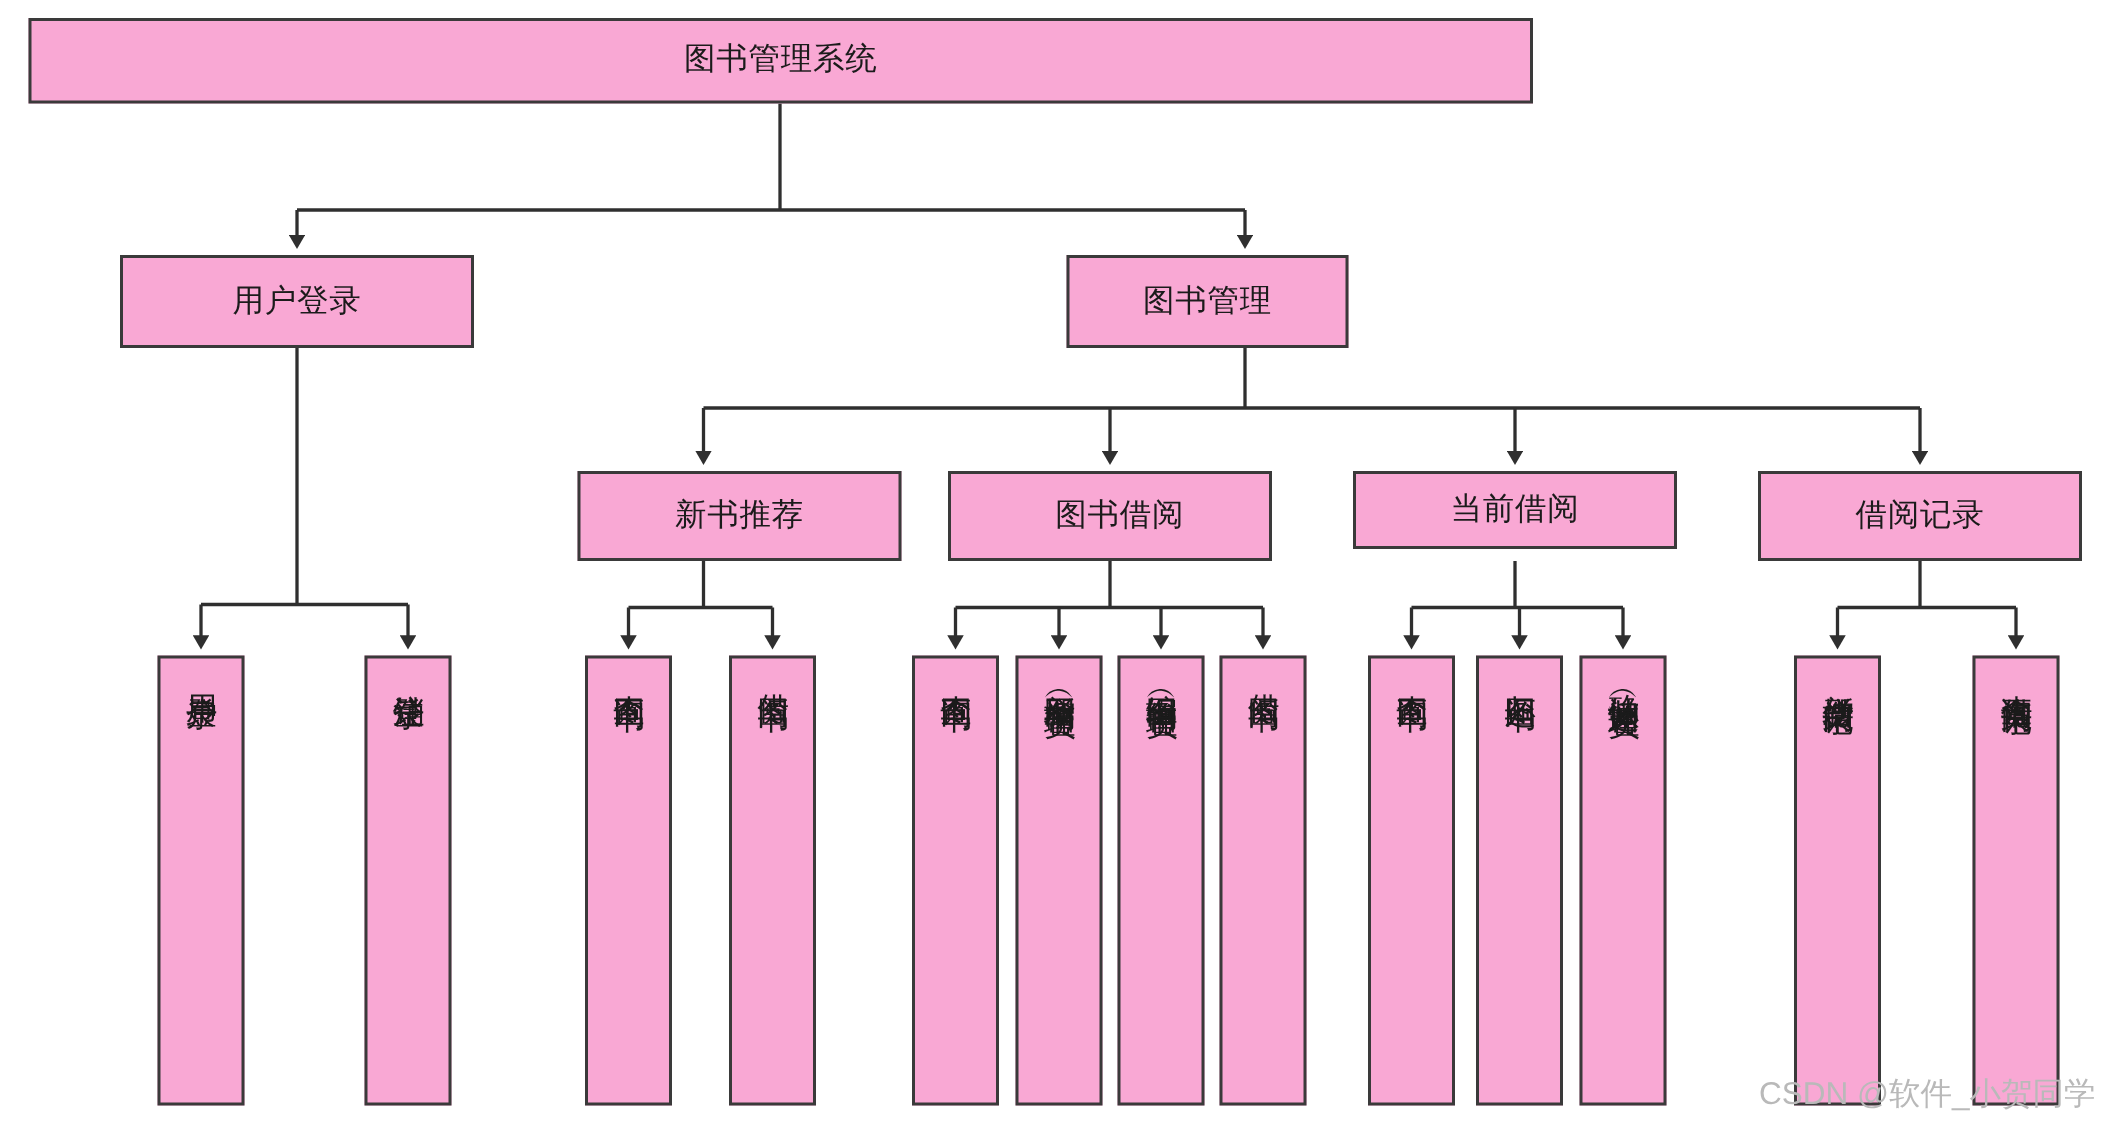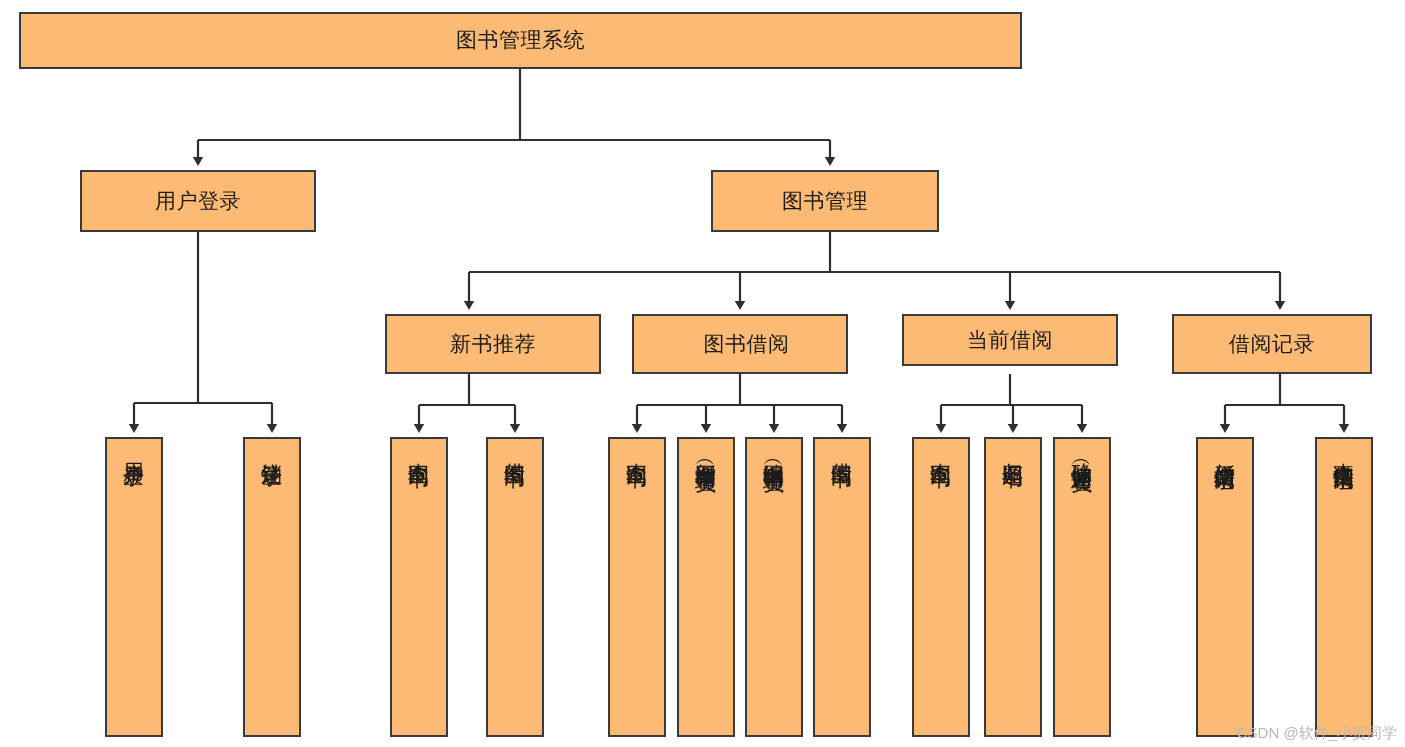--- a/index.html
+++ b/index.html
@@ -21,21 +21,21 @@
     position: absolute;
     left: 0;
     top: 0;
     width: 1405px;
     height: 747px;
     pointer-events: none;
   }
   .node {
     position: absolute;
     box-sizing: border-box;
-    background: #fdba74;
+    background: #f9a8d4;
     border: 2px solid #3a3a3a;
     display: flex;
     align-items: center;
     justify-content: center;
     z-index: 2;
   }
   .node .label {
     color: #1b1b1b;
     line-height: 1.18;
     text-align: center;
@@ -53,21 +53,21 @@
     font-size: 21px;
     writing-mode: vertical-rl;
     text-orientation: upright;
     letter-spacing: 1.5px;
     line-height: 1;
   }
   #watermark {
     position: absolute;
     right: 8px;
     bottom: 4px;
-    font-size: 15px;
+    font-size: 21px;
     color: #b9b9b9;
     z-index: 5;
     white-space: nowrap;
     margin-top: 28px;
   }
 </style>
 </head>
 <body>
 
 <div id="canvas">
@@ -134,34 +134,34 @@
     </g>
   </svg>
 
   <div class="node horiz" style="left:19px; top:12px; width:1003px; height:57px;">
     <span class="label">图书管理系统</span>
   </div>
 
   <div class="node horiz" style="left:80px; top:170px; width:236px; height:62px;">
     <span class="label">用户登录</span>
   </div>
-  <div class="node horiz" style="left:711px; top:170px; width:228px; height:62px;">
+  <div class="node horiz" style="left:711px; top:170px; width:188px; height:62px;">
     <span class="label">图书管理</span>
   </div>
 
   <div class="node horiz" style="left:361px; top:314px; width:216px; height:60px;margin-left:24px;">
     <span class="label">新书推荐</span>
   </div>
   <div class="node horiz" style="left:632px; top:314px; width:216px; height:60px;padding-left:13px;">
     <span class="label">图书借阅</span>
   </div>
   <div class="node horiz" style="left:902px; top:314px; width:216px; height:52px;">
     <span class="label">当前借阅</span>
   </div>
-  <div class="node horiz" style="left:1172px; top:314px; width:200px; height:60px;">
+  <div class="node horiz" style="left:1172px; top:314px; width:216px; height:60px;">
     <span class="label">借阅记录</span>
   </div>
 
   <div class="node vert" style="left:105px; top:437px; width:58px; height:300px;">
     <span class="label">用户登录</span>
   </div>
   <div class="node vert" style="left:243px; top:437px; width:58px; height:300px;">
     <span class="label">注销登录</span>
   </div>
   <div class="node vert" style="left:390px; top:437px; width:58px; height:300px;">

